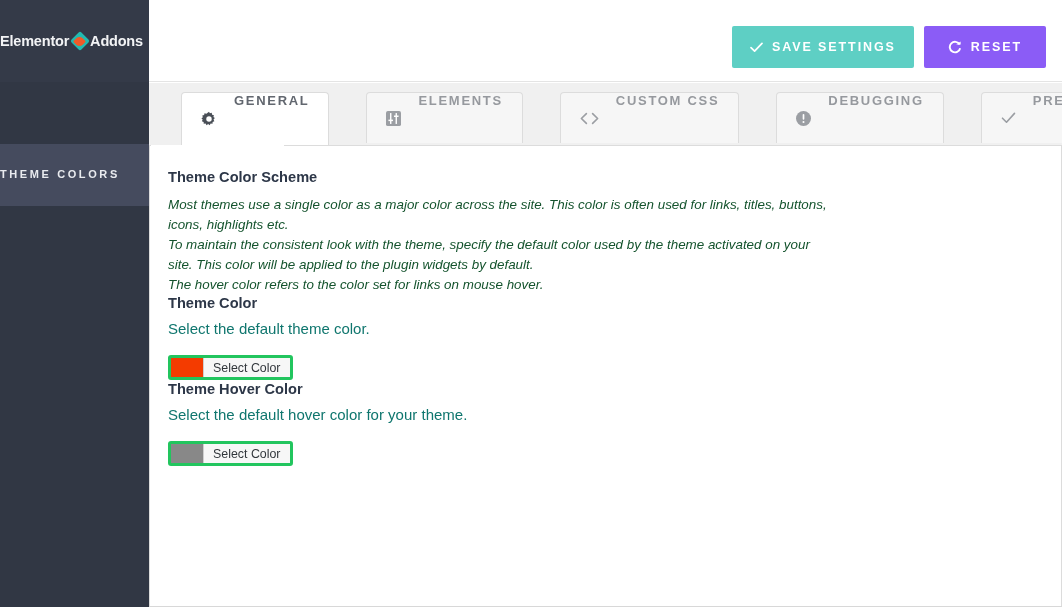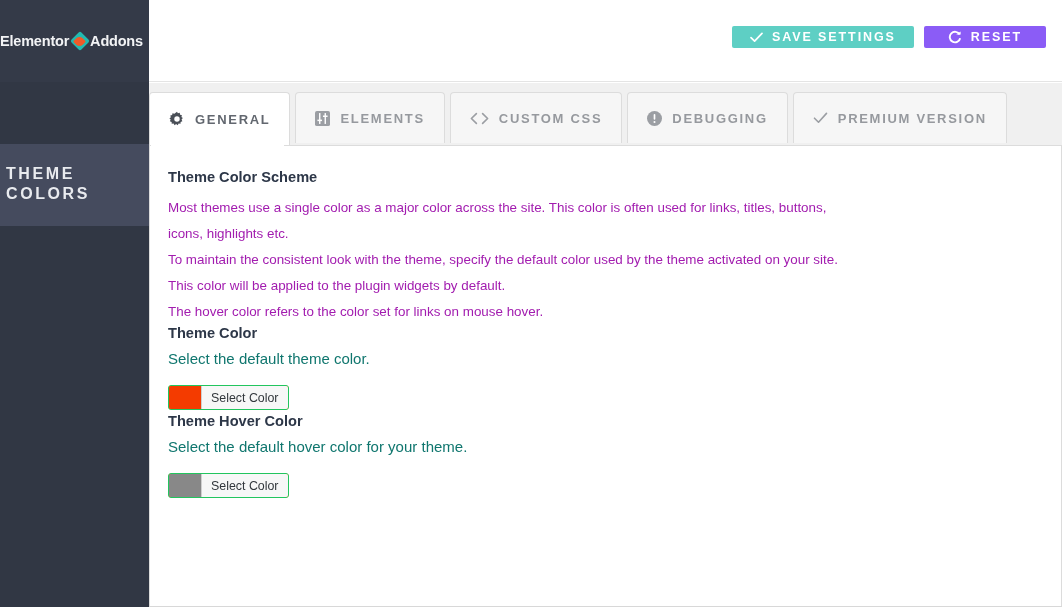--- a/index.html
+++ b/index.html
@@ -70,24 +70,24 @@
     border-radius: 50% 10% 50% 10%;
     transform: rotate(45deg);
   }
 
   .sidebar-spacer {
     height: 62px;
     background: #313744;
   }
 
   .side-item {
-    padding: 20px 16px 22px 6px;
+    padding: 20px 16px 22px 0;
     background: #454b5e;
     color: #e9ebef;
-    font-size: 16px;
+    font-size: 11px;
     font-weight: bold;
     letter-spacing: 2.6px;
     line-height: 20px;
     text-transform: uppercase;
   }
 
   
   .header {
     position: absolute;
     left: 149px; top: 0;
@@ -115,21 +115,21 @@
     cursor: pointer;
     color: #ffffff;
     font-family: "Liberation Sans", sans-serif;
     font-size: 12.5px;
     font-weight: bold;
     letter-spacing: 1.9px;
     text-transform: uppercase;
     display: inline-flex;
     align-items: center;
     gap: 9px;
-    height: 22px;
+    height: 42px;
     padding: 0 18px;
     border-radius: 2px;
     white-space: nowrap;
   }
   .btn-save { background: #5ecfc4; }
   .btn-reset { background: #8b5cf6; padding: 0 24px; }
   .btn .ico { display: inline-flex; align-items: center; }
 
   
   .tabstrip {
@@ -142,34 +142,34 @@
   .tabs {
     position: absolute;
     left: 0px; bottom: 0px;
     display: flex;
     gap: 5px;
     padding-left: 0px;
   }
   .tab {
     height: 51px;
     display: inline-flex;
-    align-items: center;
-    gap: 10px;
+    gap: 17px;
     padding: 0 19px;
     background: #f6f6f6;
     border: 1px solid #dcdcdc;
     border-bottom: none;
     border-radius: 4px 4px 0 0;
     color: #96999e;
     font-size: 13px;
     font-weight: bold;
     letter-spacing: 1.7px;
     text-transform: uppercase;
     cursor: pointer;
     white-space: nowrap;
+    margin-left: 32px;
   }
   .tab.active {
     background: #ffffff;
     color: #62676f;
     border-color: #dcdcdc;
     height: 53px;
     position: relative;
     z-index: 3;
   }
   .tab .tab-ico { display: inline-flex; align-items: center; flex: 0 0 auto; }
@@ -196,44 +196,45 @@
   }
 
   .section-title {
     font-size: 14.6px;
     font-weight: bold;
     color: #2d3748;
     margin: 3px 0 10px 0;
   }
   .section-body {
     font-size: 13.4px;
-    color: #a21caf;
-    line-height: 26px;
+    color: #14532d;
+    line-height: 20px;
     max-width: 670px;
+    font-style: italic;
   }
   .section-body p { margin: 0; }
 
   .field-block { }
   .field-title {
     font-size: 14.6px;
     font-weight: bold;
     color: #2d3748;
     margin-bottom: 9px;
   }
   .field-desc {
     font-size: 15px;
     color: #0f766e;
     margin-bottom: 18px;
   }
 
   .color-picker {
     display: inline-flex;
     align-items: stretch;
     height: 25px;
-    border: 1px solid #22c55e;
+    border: 3px solid #22c55e;
     border-radius: 3px;
     background: #f97316;
     overflow: hidden;
     cursor: pointer;
   }
   .color-swatch {
     width: 33px;
     align-self: stretch;
     border-right: 1px solid #cfcfcf;
   }

